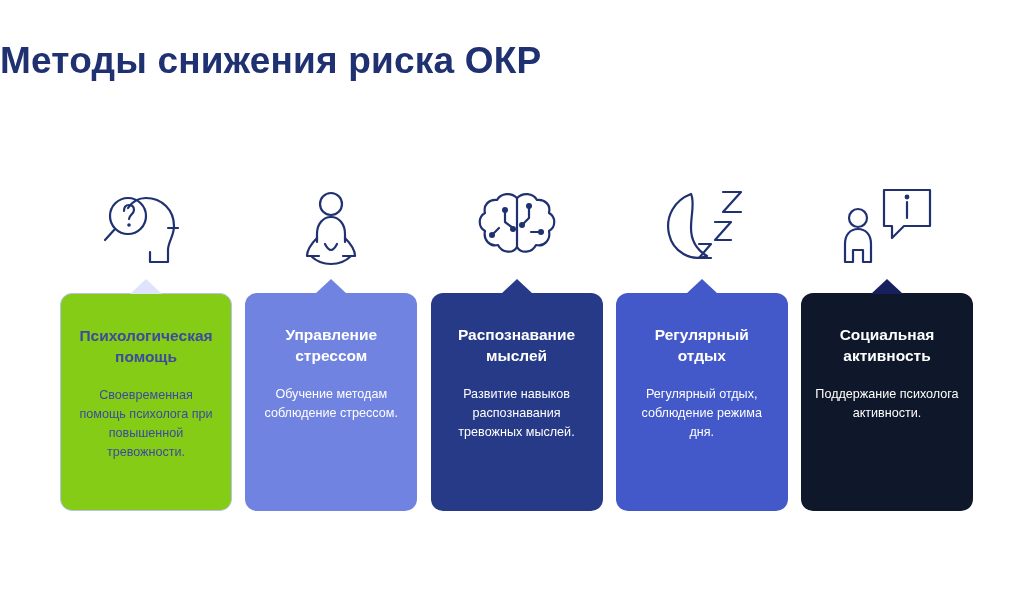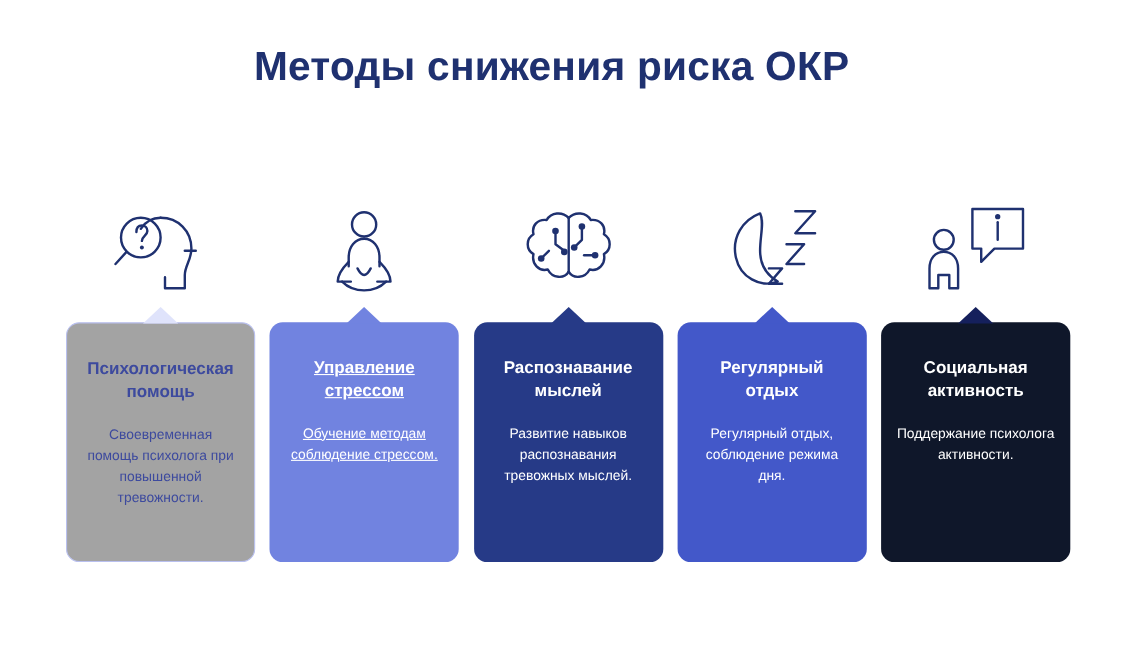--- a/index.html
+++ b/index.html
@@ -19,21 +19,20 @@
     position: relative;
     width: 1033px;
     height: 596px;
   }
 
   #page-title {
     position: absolute;
     top: 40px;
     left: 0;
     width: 1003px;
-    text-align: center;
     font-size: 37px;
     font-weight: bold;
     color: #1f3170;
     letter-spacing: 0.2px;
   }
 
   #cards-row {
     position: absolute;
     top: 170px;
     left: 60px;
@@ -94,28 +93,28 @@
     line-height: 1.35;
     margin-bottom: 18px;
   }
 
   .card-text {
     font-size: 12.6px;
     line-height: 1.5;
   }
 
   
-  .c1 .card { background: #a3a3a3; border: 1px solid #b9c0ef; }
+  .c1 .card { background: #84cc16; border: 1px solid #b9c0ef; }
   .c1 .card-pointer { border-bottom: 15px solid #dfe3fb; }
   .c1 .card-title, .c1 .card-text { color: #3d4a9e; }
 
   
   .c2 .card { background: #7183e0; }
   .c2 .card-pointer { border-bottom: 15px solid #7183e0; }
-  .c2 .card-title, .c2 .card-text { color: #ffffff; text-decoration: underline; }
+  .c2 .card-title, .c2 .card-text { color: #ffffff; }
 
   
   .c3 .card { background: #4358c9; }
   .c3 .card-pointer { border-bottom: 15px solid #4358c9; }
   .c3 .card-title, .c3 .card-text { color: #ffffff; }
 
   
   .c4 .card { background: #263a87; }
   .c4 .card-pointer { border-bottom: 15px solid #263a87; }
   .c4 .card-title, .c4 .card-text { color: #ffffff; }

